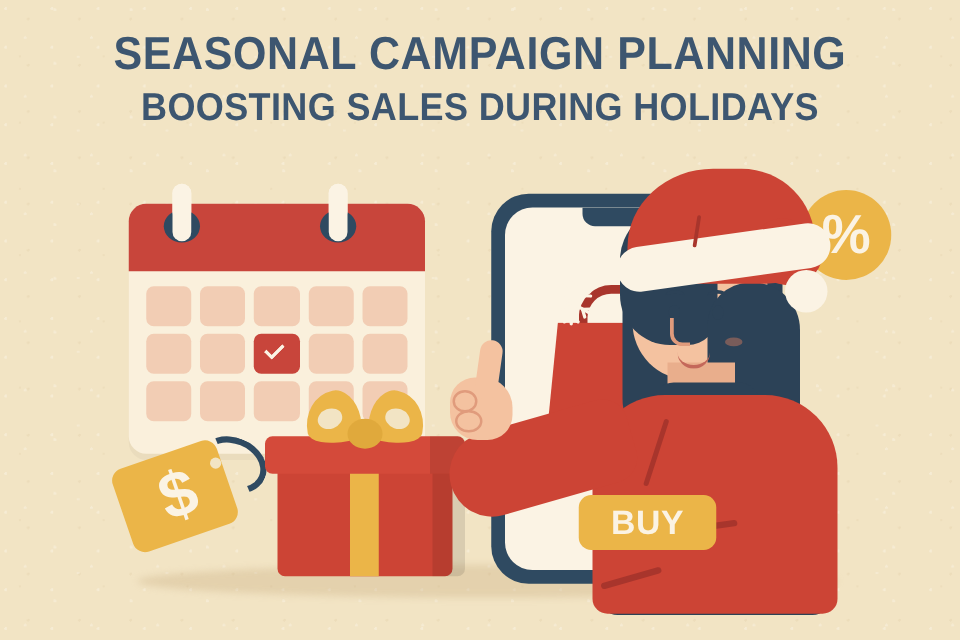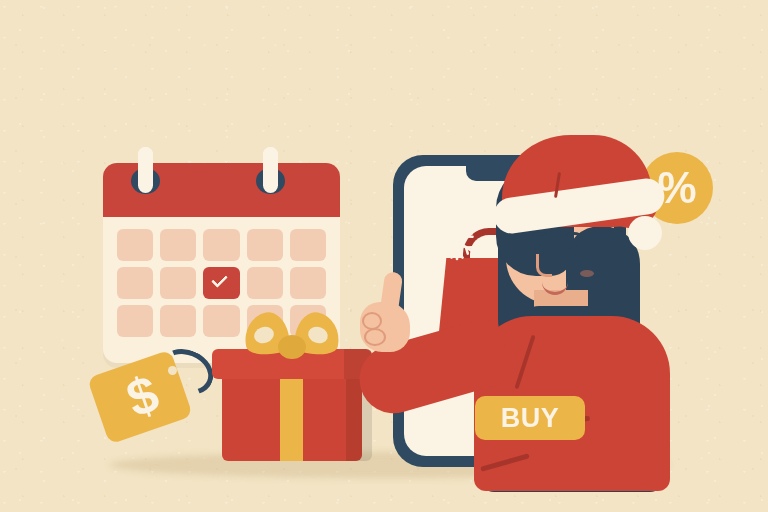--- a/index.html
+++ b/index.html
@@ -504,20 +504,24 @@
   .knuckle-1 { left: 6px; top: 40px; width: 16px; height: 14px; }
   .knuckle-2 { left: 8px; top: 56px; width: 18px; height: 14px; }
 </style>
 </head>
 <body>
 
 <div id="poster">
 
   <div class="speckle"></div>
 
+  <div class="titles">
+    <span class="title-main">SEASONAL CAMPAIGN PLANNING</span>
+    <span class="title-sub">BOOSTING SALES DURING HOLIDAYS</span>
+  </div>
 
   <div class="ground"></div>
 
   <div class="calendar">
     <div class="cal-body"></div>
     <div class="cal-head"></div>
 
     <div class="ring-base b1"></div>
     <div class="ring-base b2"></div>
     <div class="ring r1"></div>
@@ -607,21 +611,21 @@
 
     <div class="arm"></div>
     <div class="hand">
       <div class="palm"></div>
       <div class="finger-up"></div>
       <div class="knuckle-1"></div>
       <div class="knuckle-2"></div>
     </div>
   </div>
 
-  <div class="buy-btn" style="position:absolute; left:475px; top:396px;">BUY</div>
+  <div class="buy-btn" style="position:absolute; left:463px; top:396px;">BUY</div>
 
   <div class="tag-wrap">
     <div class="tag-string"></div>
     <div class="tag-body"></div>
     <div class="tag-hole"></div>
     <div class="tag-dollar">$</div>
   </div>
 
   <div class="gift">
     <div class="bow-l"></div>

